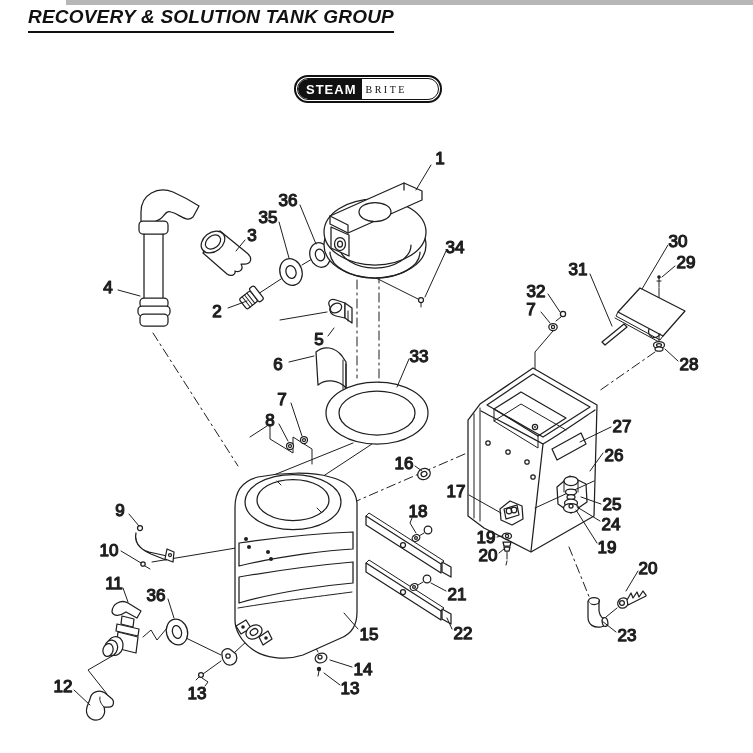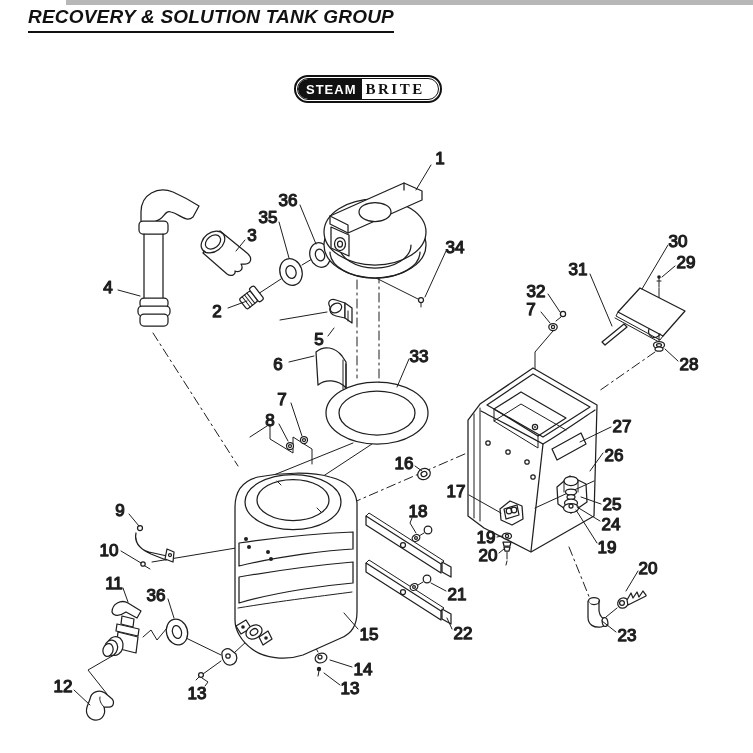--- a/index.html
+++ b/index.html
@@ -8,21 +8,21 @@
   .topstrip{position:absolute;left:66px;top:0;width:687px;height:5px;background:#b7b7b7;}
   .title{position:absolute;left:28px;top:6px;font-size:19px;font-weight:bold;font-style:italic;
          color:#111;letter-spacing:.2px;white-space:nowrap;}
   .title-rule{position:absolute;left:28px;top:31px;width:366px;height:2px;background:#111;}
   .logo{position:absolute;left:294px;top:75px;width:148px;height:28px;border:2px solid #111;
         border-radius:15px;box-sizing:border-box;display:flex;align-items:stretch;padding:1px;}
   .logo-inner{flex:1;border:1.5px solid #111;border-radius:11px;display:flex;overflow:hidden;
         align-items:stretch;}
   .logo-steam{background:#111;color:#fff;font-weight:bold;font-size:13px;letter-spacing:1px;
         display:flex;align-items:center;padding:0 5px 0 8px;border-radius:9px 0 0 9px;}
-  .logo-brite{font-family:"Liberation Serif",serif;font-weight:bold;font-size:15px;color:#111;
+  .logo-brite{font-family:"Liberation Serif",serif;font-weight:normal;font-size:10px;color:#111;
         letter-spacing:2.5px;display:flex;align-items:center;padding:0 3px 0 4px;}
   svg{position:absolute;left:0;top:0;}
   .ink{stroke:#1f1f1f;fill:none;stroke-width:1.25;stroke-linecap:round;stroke-linejoin:round;}
   .ink .w{fill:#fff;}
   .ink .solidink{fill:#1f1f1f;stroke:none;}
   .thin{stroke-width:1;}
   .dash{stroke-dasharray:9 4 2 4;stroke-width:1;}
   .leader{fill:none;stroke:#1f1f1f;stroke-width:1;}
   .callout{font-family:"Liberation Sans",sans-serif;font-size:17px;fill:#1f1f1f;
            text-anchor:middle;}

